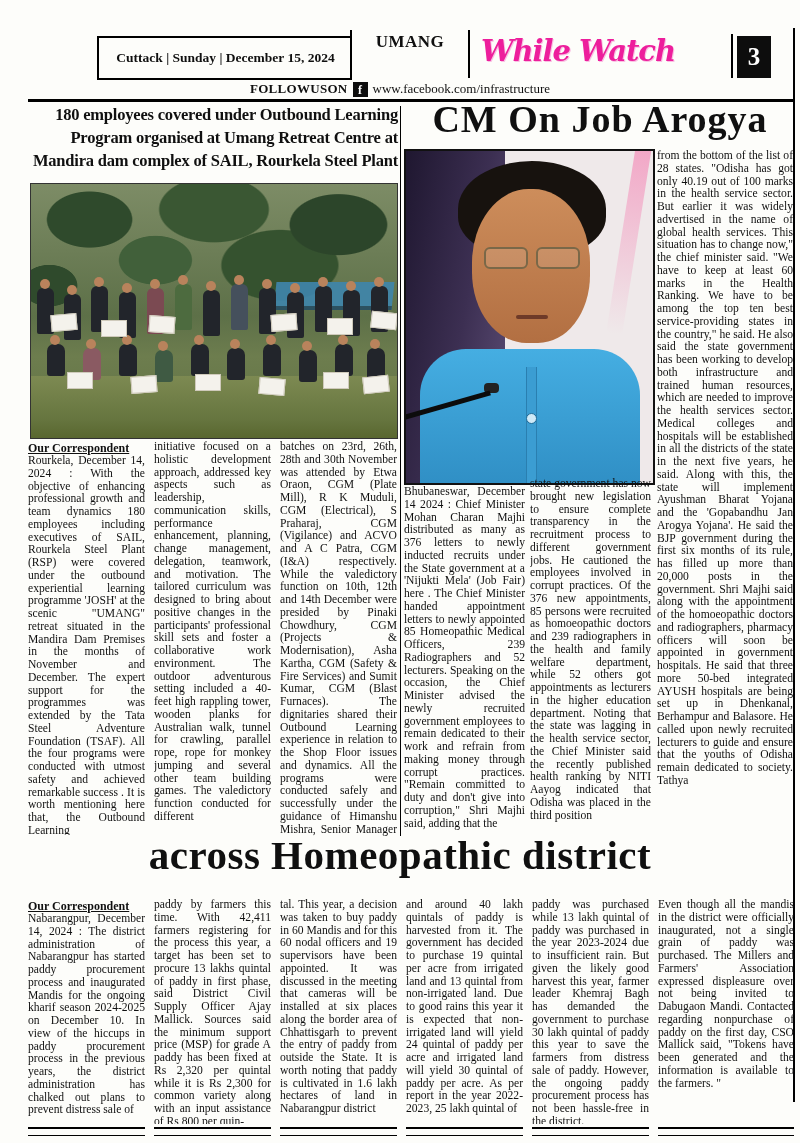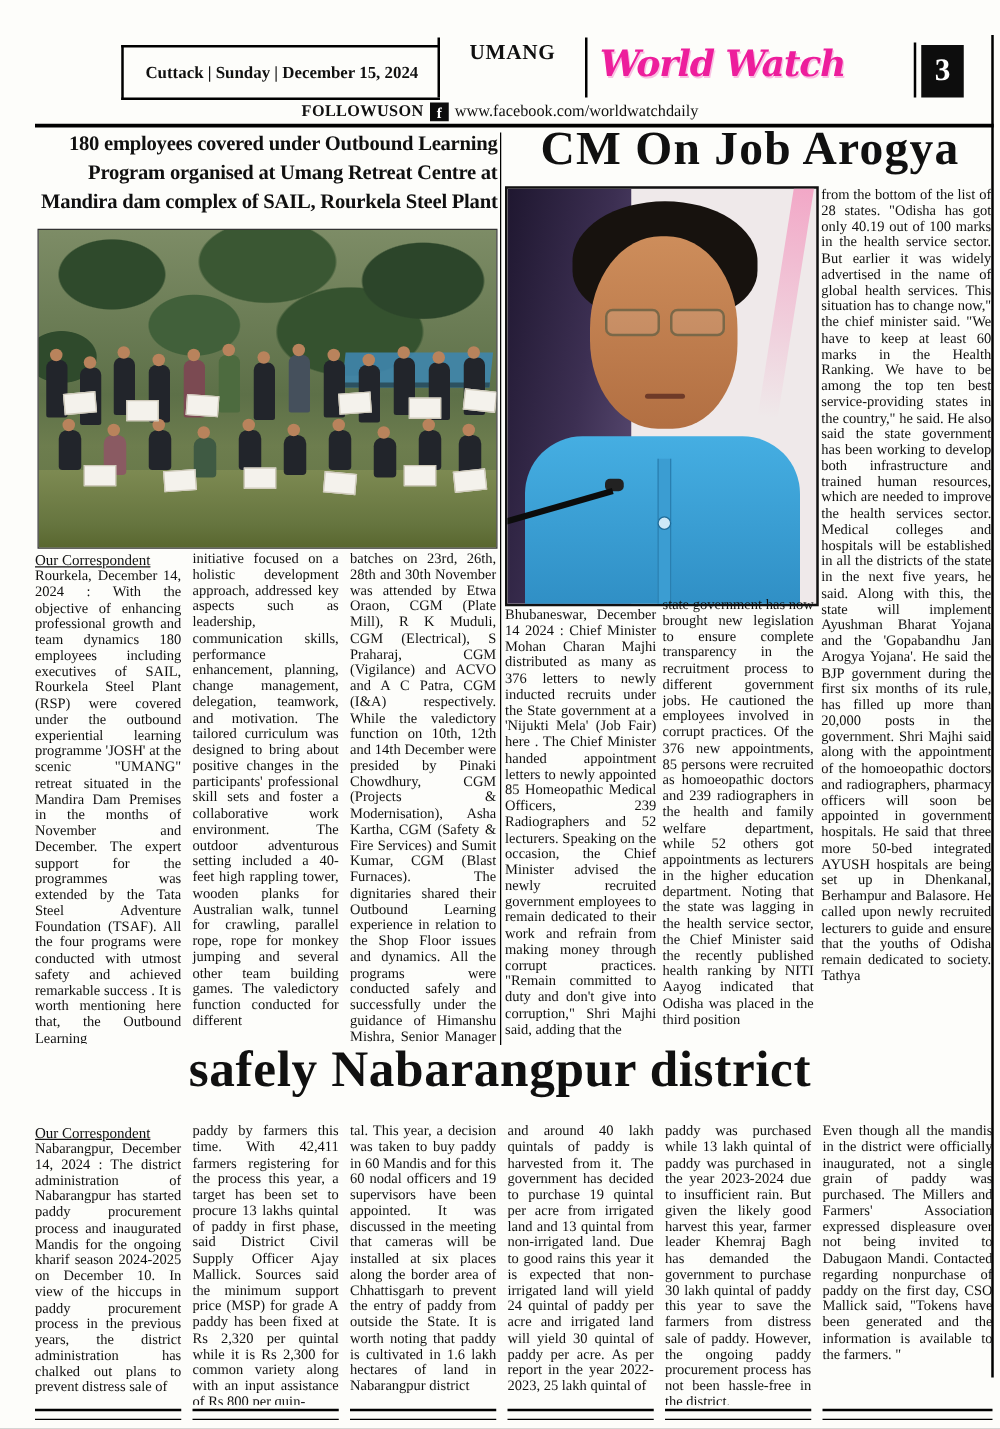--- a/index.html
+++ b/index.html
@@ -24,21 +24,21 @@
   .follow{position:absolute;left:0;top:81px;width:100%;display:flex;gap:5px;align-items:center;
     justify-content:center;font-size:13px;}
   .follow .flabel{font-weight:bold;letter-spacing:.3px;}
   .fb{width:15px;height:15px;background:#0d0d0d;color:#fff;font-weight:bold;font-size:12px;
     display:flex;align-items:flex-end;justify-content:center;line-height:14px;}
   .thick-rule{position:absolute;left:28px;top:99px;width:767px;height:3px;background:#000;}
   .rborder{position:absolute;left:793px;top:28px;width:2px;height:1074px;background:#000;}
 
   
   .coltext{font-size:11.6px;line-height:12.75px;text-align:justify;overflow:hidden;}
-  .byline{font-size:12px;line-height:14px;text-decoration:underline;}
+  .byline{font-size:12px;line-height:14px;text-decoration:underline;font-weight:bold;}
 
   
   .a1-head{position:absolute;left:28px;top:104px;width:370px;text-align:right;
     font-weight:bold;font-size:16.5px;line-height:1.38;letter-spacing:-.2px;}
   .photo1{position:absolute;left:30px;top:183px;width:366px;height:254px;border:1px solid #333;overflow:hidden;
     background:
       radial-gradient(70px 46px at 16% 14%,#2f4a2c 60%,transparent 62%),
       radial-gradient(90px 54px at 50% 10%,#3a5733 60%,transparent 62%),
       radial-gradient(80px 50px at 84% 16%,#2c452a 60%,transparent 62%),
       radial-gradient(60px 40px at 34% 30%,#41603a 60%,transparent 62%),
@@ -104,26 +104,26 @@
 </head>
 <body>
 
 <div class="page">
 
   <div class="dateline">Cuttack | Sunday | December 15, 2024</div>
   <div class="vrule" id="vr1"></div>
   <div class="vrule" id="vr2"></div>
   <div class="vrule" id="vr3"></div>
   <div class="masthead">UMANG</div>
-  <div class="logo">World Watch</div>
+  <div class="logo">While Watch</div>
   <div class="pageno">3</div>
   <div class="follow">
     <span class="flabel">FOLLOWUSON</span>
     <span class="fb">f</span>
-    <span>www.facebook.com/worldwatchdaily</span>
+    <span>www.facebook.com/infrastructure</span>
   </div>
   <div class="thick-rule"></div>
   <div class="rborder"></div>
 
   <div class="a1-head">180 employees covered under Outbound Learning Program organised at Umang Retreat Centre at Mandira dam complex of SAIL, Rourkela Steel Plant</div>
 
   <div class="photo1">
     <i class="shed"></i>
     <i class="grass"></i>
     <i class="fs" style="left:6px;top:104px"></i>
@@ -188,21 +188,21 @@
     <i class="cm-button" style="position:absolute"></i>
     <i class="cm-mictip" style="position:absolute"></i>
     <i class="cm-mic" style="position:absolute"></i>
   </div>
 
   <div class="a2c1 coltext">Bhubaneswar, December 14 2024 : Chief Minister Mohan Charan Majhi distributed as many as 376 letters to newly inducted recruits under the State government at a 'Nijukti Mela' (Job Fair) here . The Chief Minister handed appointment letters to newly appointed 85 Homeopathic Medical Officers, 239 Radiographers and 52 lecturers. Speaking on the occasion, the Chief Minister advised the newly recruited government employees to remain dedicated to their work and refrain from making money through corrupt practices. "Remain committed to duty and don't give into corruption," Shri Majhi said, adding that the</div>
   <div class="a2c2 coltext">state government has now brought new legislation to ensure complete transparency in the recruitment process to different government jobs. He cautioned the employees involved in corrupt practices. Of the 376 new appointments, 85 persons were recruited as homoeopathic doctors and 239 radiographers in the health and family welfare department, while 52 others got appointments as lecturers in the higher education department. Noting that the state was lagging in the health service sector, the Chief Minister said the recently published health ranking by NITI Aayog indicated that Odisha was placed in the third position</div>
   <div class="a2c3 coltext">from the bottom of the list of 28 states. "Odisha has got only 40.19 out of 100 marks in the health service sector. But earlier it was widely advertised in the name of global health services. This situation has to change now," the chief minister said. "We have to keep at least 60 marks in the Health Ranking. We have to be among the top ten best service-providing states in the country," he said. He also said the state government has been working to develop both infrastructure and trained human resources, which are needed to improve the health services sector. Medical colleges and hospitals will be established in all the districts of the state in the next five years, he said. Along with this, the state will implement Ayushman Bharat Yojana and the 'Gopabandhu Jan Arogya Yojana'. He said the BJP government during the first six months of its rule, has filled up more than 20,000 posts in the government. Shri Majhi said along with the appointment of the homoeopathic doctors and radiographers, pharmacy officers will soon be appointed in government hospitals. He said that three more 50-bed integrated AYUSH hospitals are being set up in Dhenkanal, Berhampur and Balasore. He called upon newly recruited lecturers to guide and ensure that the youths of Odisha remain dedicated to society. Tathya</div>
 
   <div class="a3-head">
-    <div>safely Nabarangpur district</div>
+    <div>across Homeopathic district</div>
   </div>
 
   <div class="a3-cols">
     <div class="col">
       <div class="byline">Our Correspondent</div>
       <div class="txt coltext">Nabarangpur, December 14, 2024 : The district administration of Nabarangpur has started paddy procurement process and inaugurated Mandis for the ongoing kharif season 2024-2025 on December 10. In view of the hiccups in paddy procurement process in the previous years, the district administration has chalked out plans to prevent distress sale of</div>
       <div class="endrule"></div>
     </div>
     <div class="col">
       <div class="txt coltext">paddy by farmers this time. With 42,411 farmers registering for the process this year, a target has been set to procure 13 lakhs quintal of paddy in first phase, said District Civil Supply Officer Ajay Mallick. Sources said the minimum support price (MSP) for grade A paddy has been fixed at Rs 2,320 per quintal while it is Rs 2,300 for common variety along with an input assistance of Rs 800 per quin-</div>

